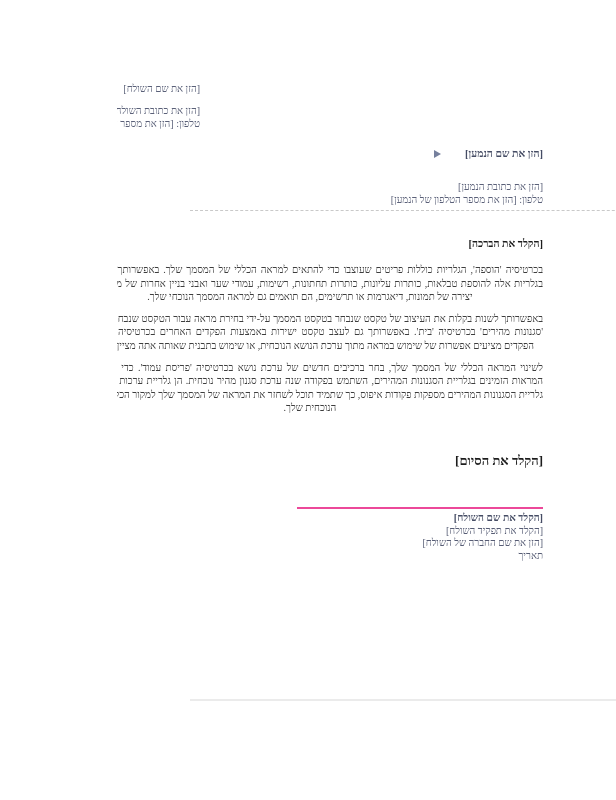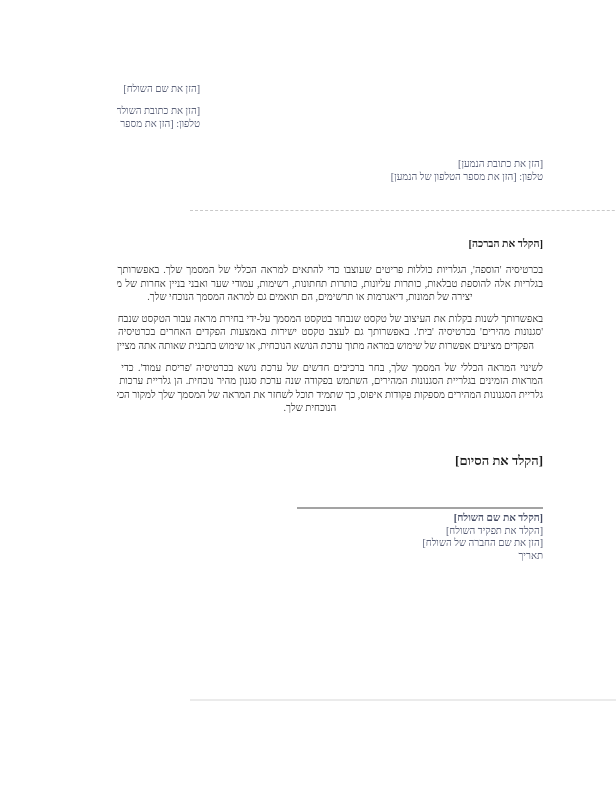--- a/index.html
+++ b/index.html
@@ -29,21 +29,21 @@
   .recipient .name-row {
     font-weight:bold; font-size:10.5px; color:#454c64;
   }
   .marker {
     display:inline-block; width:0; height:0;
     border-left:0; border-right:7px solid #76809d; 
     border-right:0; border-left:7px solid #76809d;
     border-top:4.5px solid transparent; border-bottom:4.5px solid transparent;
     margin-right:24px; vertical-align:middle; position:relative; top:-1px;
   }
-  .recipient .addr { margin-top:10px; }
+  .recipient .addr { margin-top:20px; }
 
   .dashed-rule {
     position:absolute; top:210px; left:73px; width:470px;
     border-top:1px dashed #c9c9c9;
   }
 
   .greeting {
     position:absolute; top:238px; right:73px;
     font-weight:bold; font-size:10.5px; color:#1c1c1c;margin-left:34px;
   }
@@ -55,21 +55,21 @@
   }
   .body-text p { margin:0 0 8px 4px; }
 
   .closing {
     position:absolute; top:453px; right:73px;
     font-weight:bold; font-size:13px; color:#1c1c1c;
   }
 
   .signature {
     position:absolute; top:507px; right:73px; width:246px;
-    border-top:2px solid #a3a3a3; padding-top:3px;
+    border-top:2px solid #ec4899; padding-top:3px;
     text-align:right; font-size:10px; line-height:12.6px; color:#565c74;
   }
   .signature .sig-name { font-weight:bold; font-size:10.3px; color:#454c64; }
 
   .footer-rule {
     position:absolute; top:699px; left:73px; width:470px;
     border-top:2px solid #ebebeb;
   }
 </style>
 </head>
@@ -77,20 +77,23 @@
 
 <div class="page">
 
   <div class="sender">
     <div class="name-line">[הזן את שם השולח]</div>
     <div>[הזן את כתובת השולח]</div>
     <div>טלפון: [הזן את מספר הטלפון של השולח]</div>
   </div>
 
   <div class="recipient">
+    <div class="name-row">
+      <span>[הזן את שם הנמען]</span><span class="marker"></span>
+    </div>
     <div class="addr">[הזן את כתובת הנמען]</div>
     <div>טלפון: [הזן את מספר הטלפון של הנמען]</div>
   </div>
 
   <div class="dashed-rule"></div>
 
   <div class="greeting">[הקלד את הברכה]</div>
 
   <div class="body-text">
     <p>בכרטיסיה 'הוספה', הגלריות כוללות פריטים שעוצבו כדי להתאים למראה הכללי של המסמך שלך. באפשרותך להשתמש בגלריות אלה להוספת טבלאות, כותרות עליונות, כותרות תחתונות, רשימות, עמודי שער ואבני בניין אחרות של מסמך. בעת יצירה של תמונות, דיאגרמות או תרשימים, הם תואמים גם למראה המסמך הנוכחי שלך.</p>

